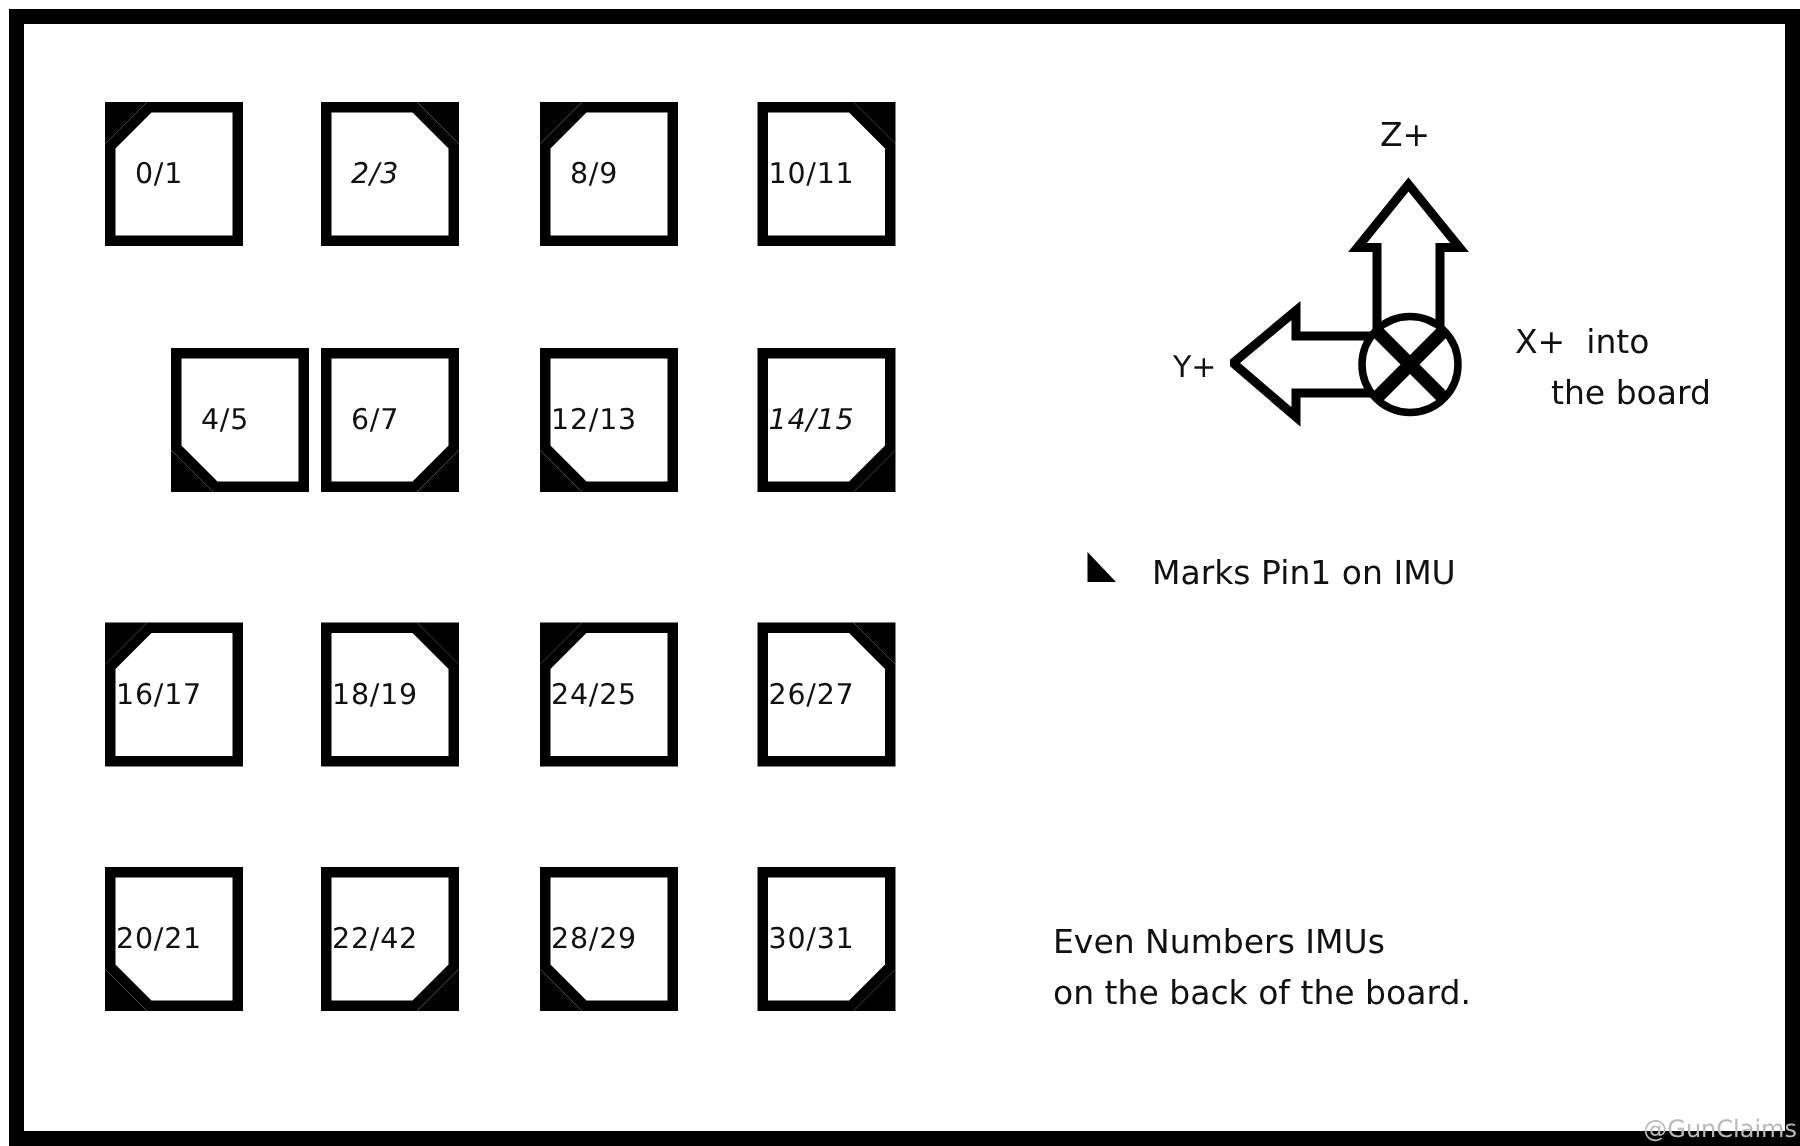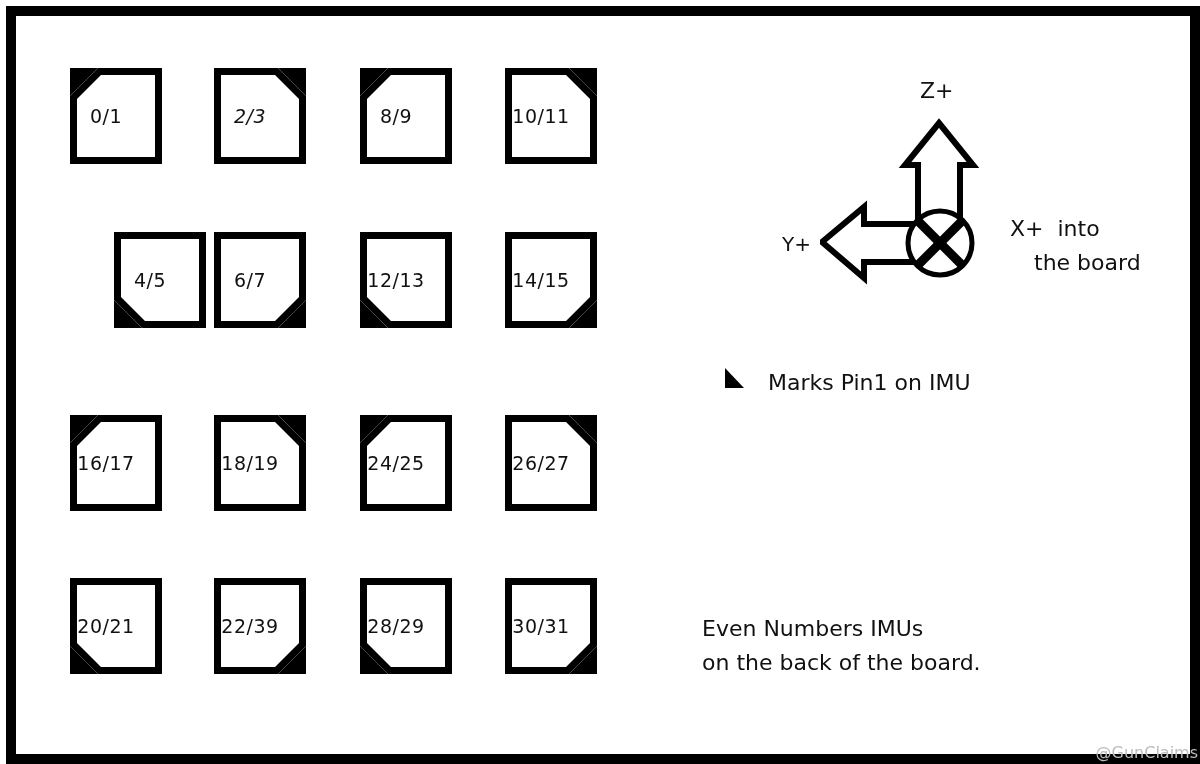--- a/index.html
+++ b/index.html
@@ -60,21 +60,21 @@
       </svg>
       <span class="lbl">6/7</span>
     </div>
     <div class="imu" style="left: 360px; top: 232px;">
       <svg viewBox="0 0 92 96">
         <polygon points="3.5,3.5 88.5,3.5 88.5,92.5 29.5,92.5 3.5,66.5" fill="#fff" stroke="#000" stroke-width="7"></polygon>
         <polygon points="0,96 0,68 28,96" fill="#000"></polygon>
       </svg>
       <span class="lbl">12/13</span>
     </div>
-    <div class="imu" style="left: 505px; top: 232px;">
+    <div class="imu" style="left: 505px; top: 232px; font-style: italic;">
       <svg viewBox="0 0 92 96">
         <polygon points="3.5,3.5 88.5,3.5 88.5,66.5 62.5,92.5 3.5,92.5" fill="#fff" stroke="#000" stroke-width="7"></polygon>
         <polygon points="92,96 92,68 64,96" fill="#000"></polygon>
       </svg>
       <span class="lbl">14/15</span>
     </div>
     <div class="imu" style="left: 70px; top: 415px;">
       <svg viewBox="0 0 92 96">
         <polygon points="29.5,3.5 88.5,3.5 88.5,92.5 3.5,92.5 3.5,29.5" fill="#fff" stroke="#000" stroke-width="7"></polygon>
         <polygon points="0,0 28,0 0,28" fill="#000"></polygon>
@@ -107,21 +107,21 @@
         <polygon points="3.5,3.5 88.5,3.5 88.5,92.5 29.5,92.5 3.5,66.5" fill="#fff" stroke="#000" stroke-width="7"></polygon>
         <polygon points="0,96 0,68 28,96" fill="#000"></polygon>
       </svg>
       <span class="lbl">20/21</span>
     </div>
     <div class="imu" style="left: 214px; top: 578px;">
       <svg viewBox="0 0 92 96">
         <polygon points="3.5,3.5 88.5,3.5 88.5,66.5 62.5,92.5 3.5,92.5" fill="#fff" stroke="#000" stroke-width="7"></polygon>
         <polygon points="92,96 92,68 64,96" fill="#000"></polygon>
       </svg>
-      <span class="lbl">22/39</span>
+      <span class="lbl">22/42</span>
     </div>
     <div class="imu" style="left: 360px; top: 578px;">
       <svg viewBox="0 0 92 96">
         <polygon points="3.5,3.5 88.5,3.5 88.5,92.5 29.5,92.5 3.5,66.5" fill="#fff" stroke="#000" stroke-width="7"></polygon>
         <polygon points="0,96 0,68 28,96" fill="#000"></polygon>
       </svg>
       <span class="lbl">28/29</span>
     </div>
     <div class="imu" style="left: 505px; top: 578px;">
       <svg viewBox="0 0 92 96">

